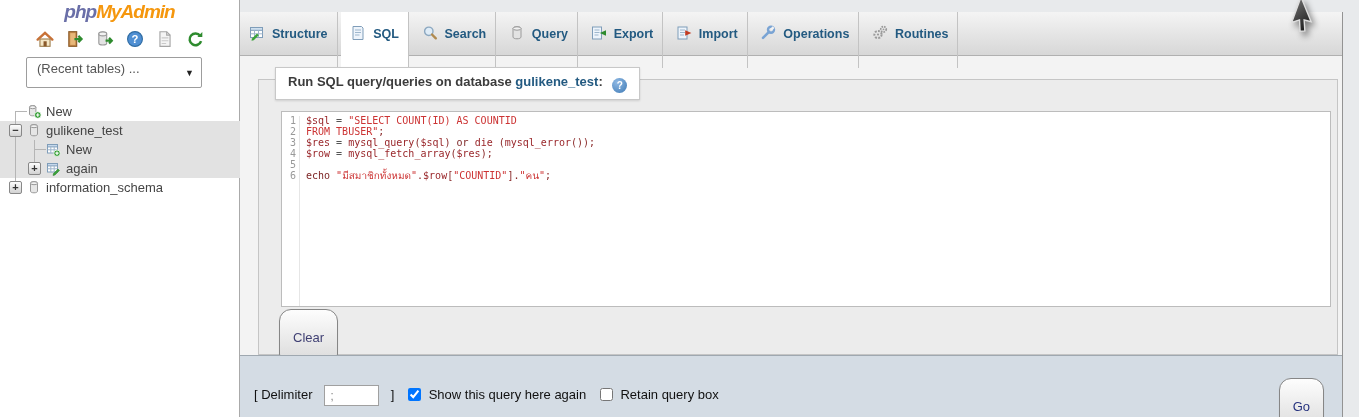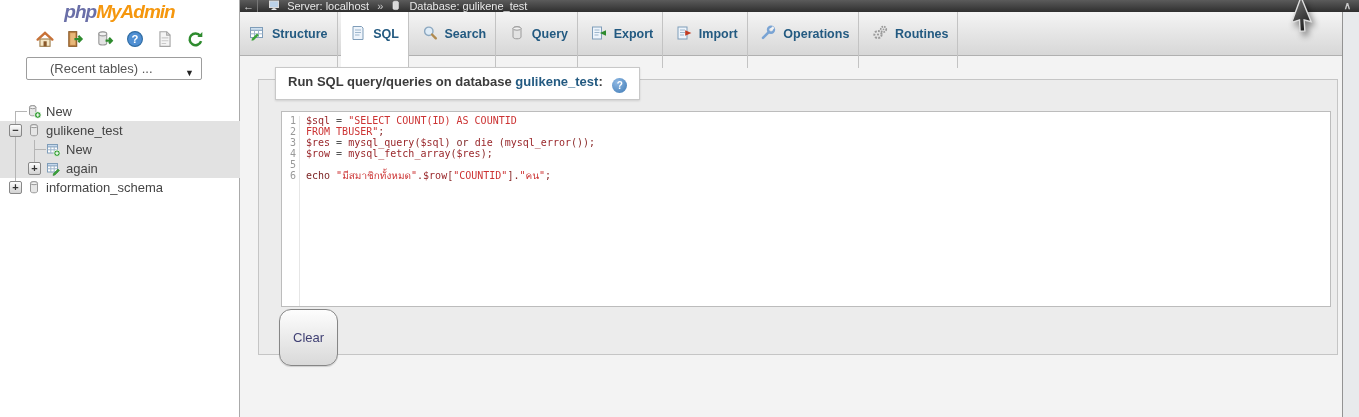--- a/index.html
+++ b/index.html
@@ -6,21 +6,21 @@
   html,body { width:1359px; height:417px; overflow:hidden; }
   body { font-family:"Liberation Sans", sans-serif; background:#e8eaec; position:relative; font-size:13px; color:#333; }
 
   
   .sidebar { position:absolute; left:0; top:0; width:240px; height:417px; background:#fff; border-right:1px solid #aaa; }
   .logo { text-align:center; padding-top:1px; font-size:19px; font-weight:bold; font-style:italic; letter-spacing:-1px; }
   .logo .lp { color:#6a6fa8; }
   .logo .lm { color:#f5970e; }
   .navicons { display:flex; justify-content:center; gap:12px; margin-top:6px; height:20px; align-items:center; }
   .navicon { width:18px; height:18px; display:inline-block; cursor:pointer; }
-  .recent-select { position:absolute; left:26px; top:57px; width:176px; height:23px; border:1px solid #9d9d9d; border-radius:2px; background:#fff; color:#555; font-size:13px; line-height:21px; padding:0 23px; cursor:pointer; }
+  .recent-select { position:absolute; left:26px; top:57px; width:176px; height:31px; border:1px solid #9d9d9d; border-radius:2px; background:#fff; color:#555; font-size:13px; line-height:21px; padding:0 10px; cursor:pointer; }
   .recent-select .caret { position:absolute; right:7px; top:5px; font-size:9px; color:#222; }
   .tree { position:absolute; left:0; top:102px; width:240px; }
   .trow { position:relative; height:19px; line-height:19px; white-space:nowrap; cursor:pointer; color:#444; }
   .trow .tlabel { vertical-align:top; }
   .tgroup-bg { position:absolute; left:0; top:19px; width:240px; height:57px; background:#e2e2e2; }
   .texp { position:absolute; width:13px; height:13px; top:3px; border:1px solid #888; border-radius:2px; background:linear-gradient(#fdfdfd,#d2d2d2); font-size:11px; font-weight:bold; line-height:11px; text-align:center; color:#333; cursor:pointer; }
   .ticon { position:absolute; top:2px; width:15px; height:15px; }
   .tconn { position:absolute; background:#b5b5b5; }
 
   
@@ -180,35 +180,20 @@
             <path d="M3.5 3.2c0-1 1.5-1.6 3.5-1.6s3.5.6 3.5 1.6v8c0 1-1.5 1.6-3.5 1.6s-3.5-.6-3.5-1.6z" fill="#e6e6e6" stroke="#999"></path>
             <ellipse cx="7" cy="3.2" rx="3.5" ry="1.5" fill="#f3f3f3" stroke="#999"></ellipse>
           </svg>
       </span>
       <span class="tlabel">information_schema</span>
     </div>
   </div>
 </div>
 
 <div class="main">
-  <div class="topbar">
-    <span class="back">←</span>
-    <span class="bicon"><svg viewBox="0 0 11 11" width="11" height="11">
-          <rect x="0.5" y="1" width="9" height="6.5" fill="#bcd2e8" stroke="#dcdcdc"></rect>
-          <rect x="3.5" y="7.5" width="3" height="1.5" fill="#cfcfcf"></rect>
-          <rect x="2.5" y="9" width="5" height="1" fill="#e6e6e6"></rect>
-        </svg></span>
-    <span class="crumbtxt">Server: localhost</span>
-    <span class="sep">»</span>
-    <span class="bicon"><svg viewBox="0 0 11 11" width="11" height="11">
-          <path d="M2 2.4c0-.8 1.2-1.2 2.7-1.2s2.7.4 2.7 1.2v6c0 .8-1.2 1.2-2.7 1.2S2 9.2 2 8.4z" fill="#d9d9d9" stroke="#efefef" stroke-width=".6"></path>
-        </svg></span>
-    <span class="crumbtxt">Database: gulikene_test</span>
-    <span class="collapse">∧</span>
-  </div>
 
   <div class="panel">
     <div class="tabbar">
       <span class="tab">
         <svg viewBox="0 0 16 16" width="16" height="16">
             <rect x="1.5" y="2.5" width="12" height="10" fill="#fff" stroke="#7f9db9"></rect>
             <rect x="1.5" y="2.5" width="12" height="2.8" fill="#cfe0ef" stroke="#7f9db9"></rect>
             <path d="M5.5 5.3v7.2 M9.5 5.3v7.2 M1.5 8.8h12" stroke="#9fb6cc"></path>
             <path d="M3 13.5 l5-5 1.8 1.8 -5 5 -2.3.5z" fill="#3aa33a"></path>
           </svg><span>Structure</span>
@@ -275,20 +260,32 @@
               <div>3</div>
               <div>4</div>
               <div>5</div>
               <div>6</div>
             </div>
           <div class="codearea"><div class="code-line"><span class="tk-var">$sql</span><span class="tk-op"> = </span><span class="tk-str">"SELECT COUNT(ID) AS COUNTID</span></div><div class="code-line"><span class="tk-str">FROM TBUSER"</span><span class="tk-pun">;</span></div><div class="code-line"><span class="tk-var">$res</span><span class="tk-op"> = </span><span class="tk-fn">mysql_query</span><span class="tk-pun">(</span><span class="tk-var">$sql</span><span class="tk-pun">)</span><span class="tk-kw"> or </span><span class="tk-fn">die</span><span class="tk-pun"> (</span><span class="tk-fn">mysql_error</span><span class="tk-pun">());</span></div><div class="code-line"><span class="tk-var">$row</span><span class="tk-op"> = </span><span class="tk-fn">mysql_fetch_array</span><span class="tk-pun">(</span><span class="tk-var">$res</span><span class="tk-pun">);</span></div><div class="code-line">&nbsp;</div><div class="code-line"><span class="tk-kw">echo </span><span class="tk-str">"มีสมาชิกทั้งหมด"</span><span class="tk-pun">.</span><span class="tk-var">$row</span><span class="tk-pun">[</span><span class="tk-str">"COUNTID"</span><span class="tk-pun">].</span><span class="tk-str">"คน"</span><span class="tk-pun">;</span></div></div>
         </div>
         <button class="pill clearbtn">Clear</button>
       </div>
 
+      <div class="footerbar">
+        <div class="footrow">
+          <span>[ Delimiter</span>
+          <input type="text" value=";" style="">
+          <span>]</span>
+          <input type="checkbox" checked="" style="">
+          <span>Show this query here again</span>
+          <input type="checkbox" style="">
+          <span>Retain query box</span>
+        </div>
+        <button class="pill gobtn">Go</button>
+      </div>
     </div>
   </div>
 </div>
 
 <svg class="cursor" width="44" height="46" viewBox="0 0 44 46">
   <defs>
     <linearGradient id="curg" x1="0" y1="0" x2="1" y2="1">
       <stop offset="0" stop-color="#6a6a6a"></stop>
         <stop offset="1" stop-color="#141414"></stop>
     </linearGradient>

